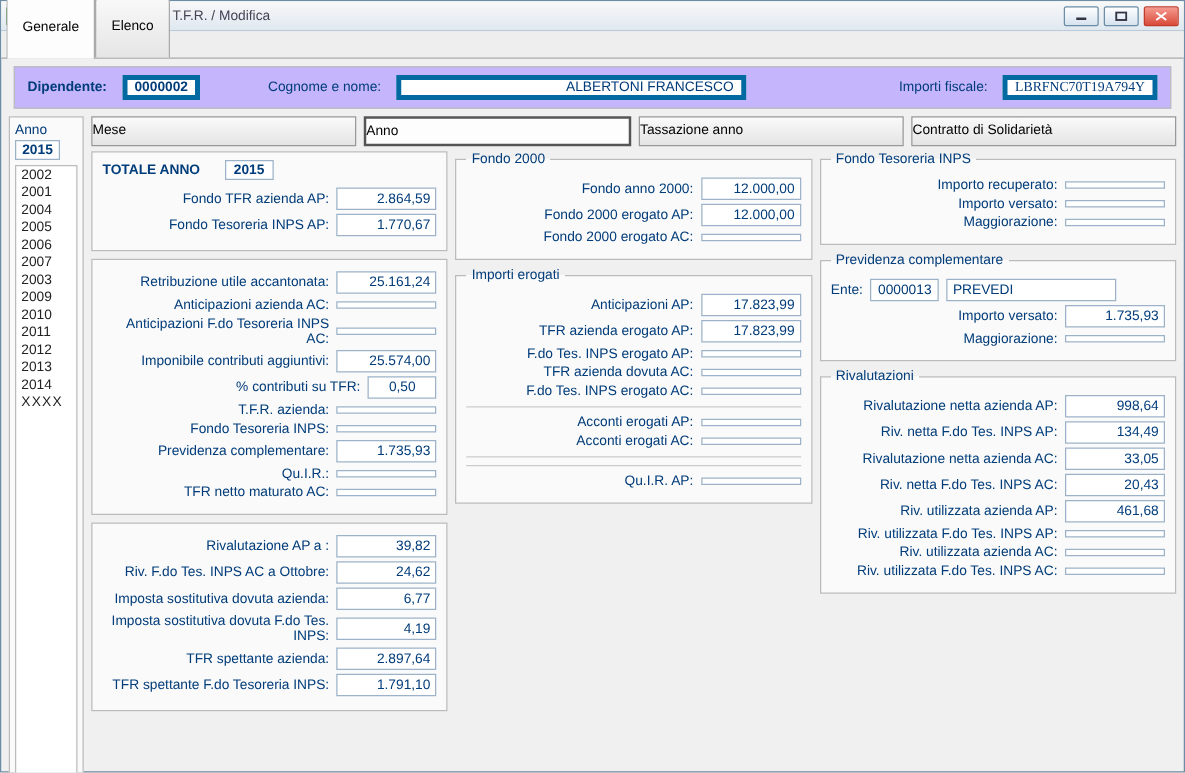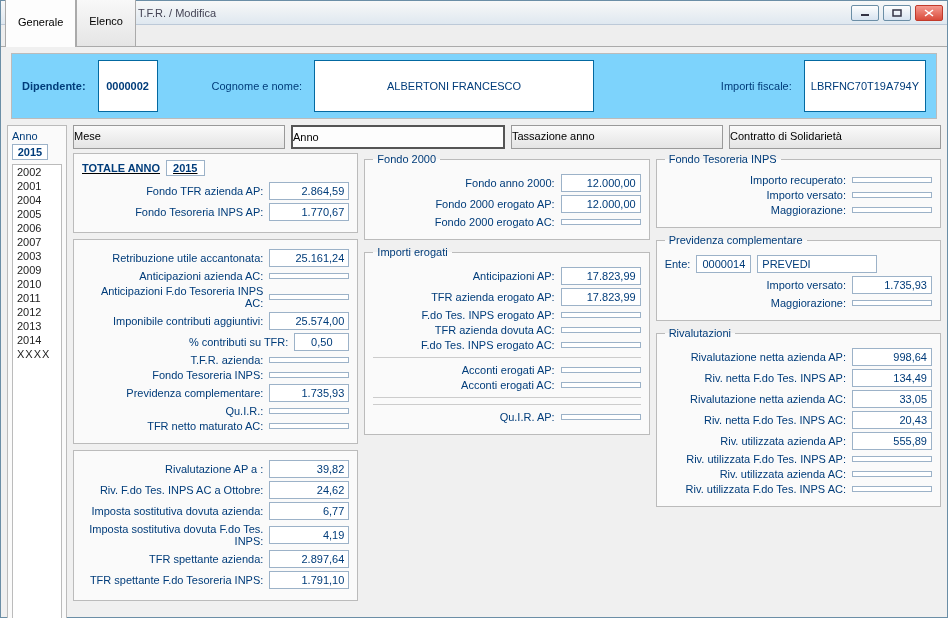--- a/index.html
+++ b/index.html
@@ -8,25 +8,25 @@
   .titlebar { height: 24px; background: linear-gradient(to bottom, #f8f8f8, #dfe8f0); display: flex; align-items: center; padding: 0 4px; border-bottom: 1px solid #bcc9d8; }
   .titlebar .ticon { width: 14px; height: 14px; background: linear-gradient(#7ec27e,#2f8b2f); border: 1px solid #2f7a2f; margin-right: 6px; }
   .titlebar .title { color: #445; flex: 1; }
   .winbtns { display: flex; gap: 4px; }
   .winbtn { width: 28px; height: 16px; border: 1px solid #6b8ea6; background: linear-gradient(#fefefe,#d7e3f0); border-radius: 2px; display: flex; align-items: center; justify-content: center; cursor: pointer; }
   .winbtn.close { background: linear-gradient(#f59a8f,#d94b3b); border-color: #c13a2b; color: #fff; }
   .winbtn svg { display: block; }
   .tabs { display: flex; height: 22px; align-items: flex-end; border-bottom: 1px solid #aaa; padding-left: 4px; background: #eee; }
   .tab { padding: 19px 12px; border: 1px solid #aaa; border-bottom: none; margin-right: 0; background: linear-gradient(#fafafa,#e5e5e5); border-top-left-radius: 3px; border-top-right-radius: 3px; cursor: pointer; }
   .tab.active { background: #fdfdfd; position: relative; top: 1px; }
-  .header-row { margin: 6px 10px; border: 1px solid #bbb; background: #7dd3fc; padding: 6px 10px; display: flex; align-items: center; gap: 12px; }
+  .header-row { margin: 6px 10px; border: 1px solid #bbb; background: #c4b5fd; padding: 6px 10px; display: flex; align-items: center; gap: 12px; }
   .header-row .lbl { color: #003c7a; }
-  .valbox { border: 1px solid #0369a1; background: #fff; color: #003c7a; font-weight: bold; padding: 19px 6px; text-align: center; min-width: 60px; }
-  .valbox.wide { min-width: 280px; text-align: center; font-weight: normal; }
-  .valbox.mid { min-width: 110px; font-weight: normal; }
+  .valbox { border: 4px solid #0369a1; background: #fff; color: #003c7a; font-weight: bold; padding: 0 6px; text-align: center; min-width: 60px; }
+  .valbox.wide { min-width: 280px; text-align: right; font-weight: normal; }
+  .valbox.mid { min-width: 110px; font-weight: normal; font-family: Liberation Serif, serif; }
 
   .main { display: flex; gap: 6px; padding: 0 6px 6px 6px; }
   .left { width: 60px; border: 1px solid #bbb; background: #fafafa; padding: 4px; }
   .anno-label { color: #003c7a; margin-bottom: 2px; display:inline-block; }
   .year-box { border: 1px solid #9cb2c8; background: #fff; color: #003c7a; font-weight: bold; padding: 1px 4px; width: 36px; display:inline-block; text-align:center;}
   .year-list { margin-top: 4px; border: 1px solid #bbb; height: 488px; overflow-y: auto; background: #fff; }
   .year-item { padding: 1px 4px; cursor: pointer; color: #222; }
   .year-item.edit { letter-spacing: 1px; }
 
   .right { flex: 1; display:flex; flex-direction: column; gap: 4px; }
@@ -35,21 +35,21 @@
   .subtab.active { border: 2px solid #555; background: #fdfdfd; }
 
   .panels { display: grid; grid-template-columns: 1fr 1fr 1fr; gap: 6px; }
   .col { display: flex; flex-direction: column; gap: 6px; }
   fieldset.panel { border: 1px solid #bbb; background: #fafafa; padding: 6px 8px 8px 8px; margin: 0; }
   fieldset.panel > legend { color: #003c7a; padding: 0 4px; }
   .row { display: flex; align-items: center; justify-content: flex-end; gap: 6px; margin: 3px 0; }
   .row .lab { color: #003c7a; text-align: right; flex:1; }
   .fval { border: 1px solid #9cb2c8; background: #fff; color: #003c7a; padding: 2px 4px; width: 80px; text-align: right; }
   .fval.small { width: 55px; text-align:center; }
-  .tot-row { display:flex; align-items:center; gap:6px; margin-bottom:6px;text-decoration:underline;}
+  .tot-row { display:flex; align-items:center; gap:20px; margin-bottom:6px;}
   .tot-row .t1 { color:#003c7a; font-weight:bold; }
   .tot-row .t2 { border:1px solid #9cb2c8; background:#fff; color:#003c7a; padding:1px 6px; font-weight:bold;}
   hr.sep { border:none; border-top:1px solid #ccc; margin:6px 0; }
 </style>
 </head>
 <body>
 
 <div class="window">
   <div class="titlebar">
     <div class="ticon"></div>
@@ -281,22 +281,22 @@
             <div class="row">
                 <span class="lab">Maggiorazione:</span>
                 <span class="fval"></span>
               </div>
           </fieldset>
 
           <fieldset class="panel">
             <legend>Previdenza complementare</legend>
             <div class="row" style="justify-content:flex-start; gap:6px;">
               <span class="lab" style="flex:0; text-align:left;">Ente:</span>
-              <span class="fval small" style="text-align:center;">0000014</span>
-              <span class="fval" style="width:120px; text-align:left;">PREVEDI</span>
+              <span class="fval small" style="text-align:center;">0000013</span>
+              <span class="fval" style="width:136px; text-align:left;">PREVEDI</span>
             </div>
             <div class="row">
                 <span class="lab">Importo versato:</span>
                 <span class="fval">1.735,93</span>
               </div>
             <div class="row">
                 <span class="lab">Maggiorazione:</span>
                 <span class="fval"></span>
               </div>
           </fieldset>
@@ -314,21 +314,21 @@
             <div class="row">
                 <span class="lab">Rivalutazione netta azienda AC:</span>
                 <span class="fval">33,05</span>
               </div>
             <div class="row">
                 <span class="lab">Riv. netta F.do Tes. INPS AC:</span>
                 <span class="fval">20,43</span>
               </div>
             <div class="row">
                 <span class="lab">Riv. utilizzata azienda AP:</span>
-                <span class="fval">555,89</span>
+                <span class="fval">461,68</span>
               </div>
             <div class="row">
                 <span class="lab">Riv. utilizzata F.do Tes. INPS AP:</span>
                 <span class="fval"></span>
               </div>
             <div class="row">
                 <span class="lab">Riv. utilizzata azienda AC:</span>
                 <span class="fval"></span>
               </div>
             <div class="row">

